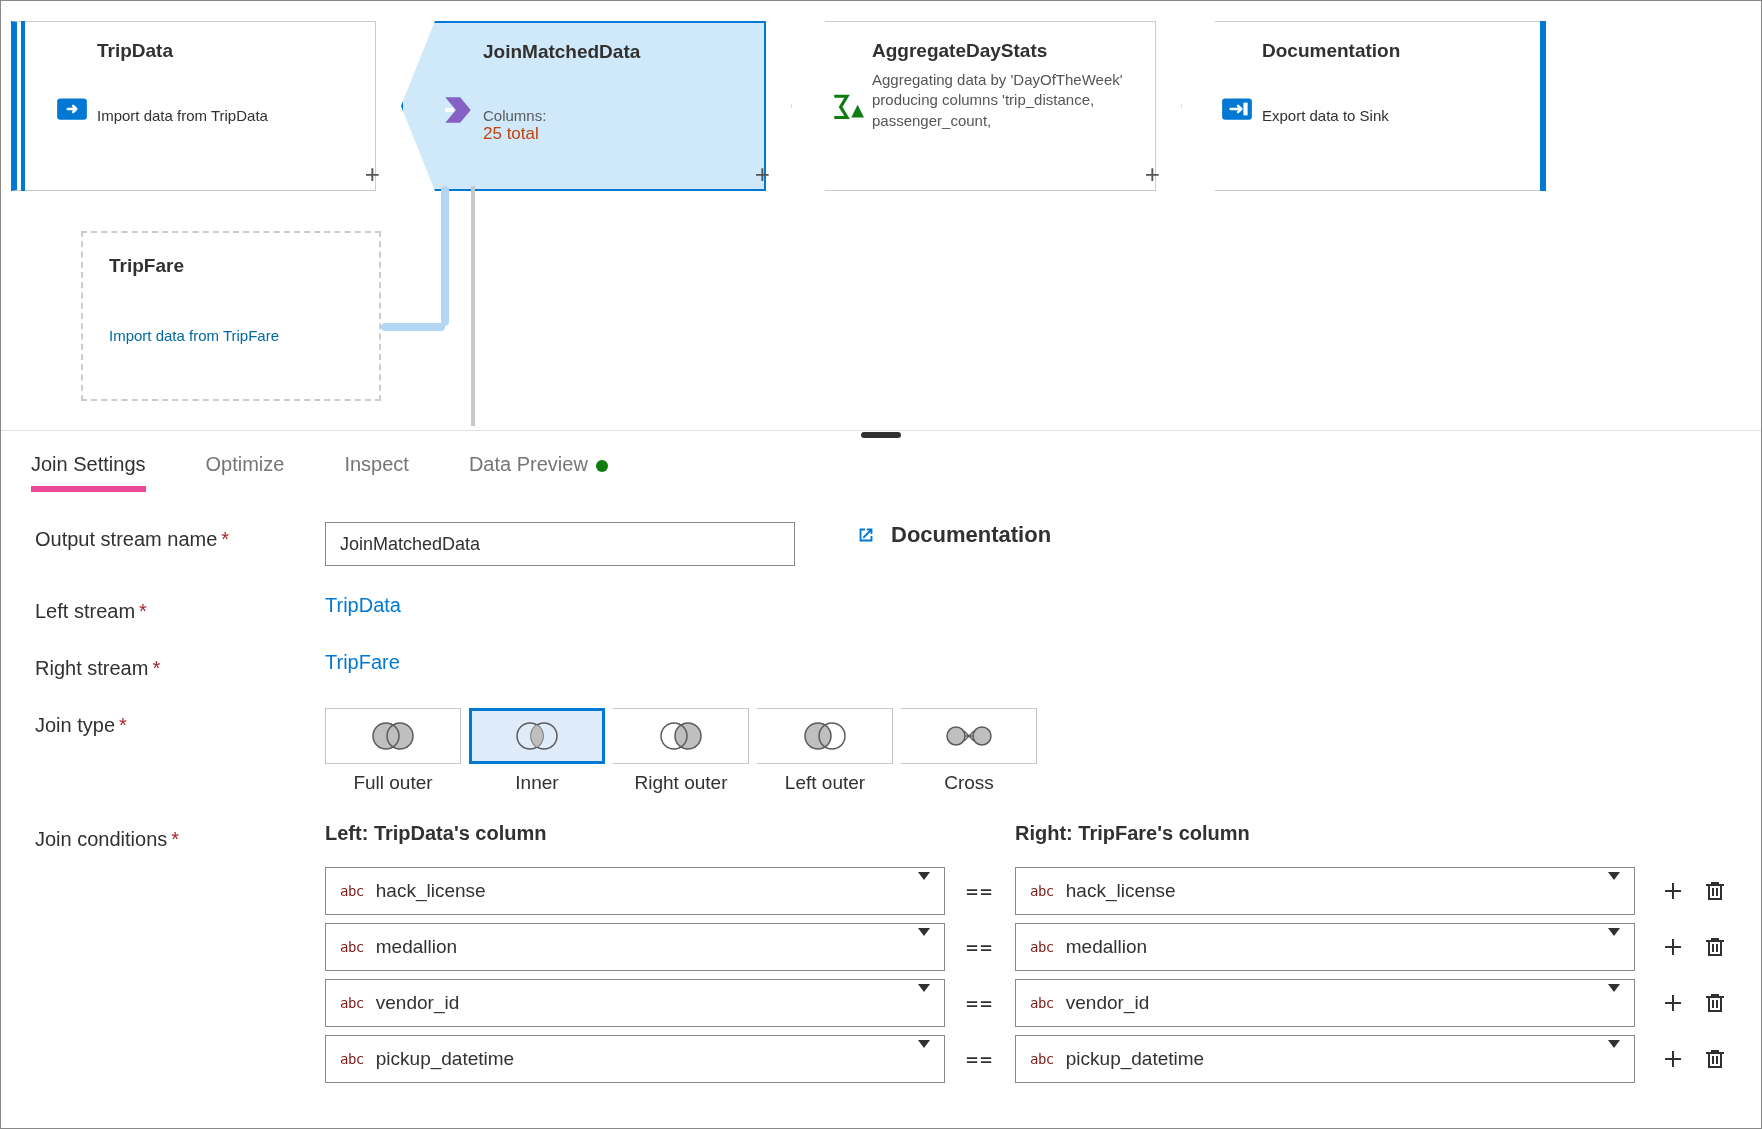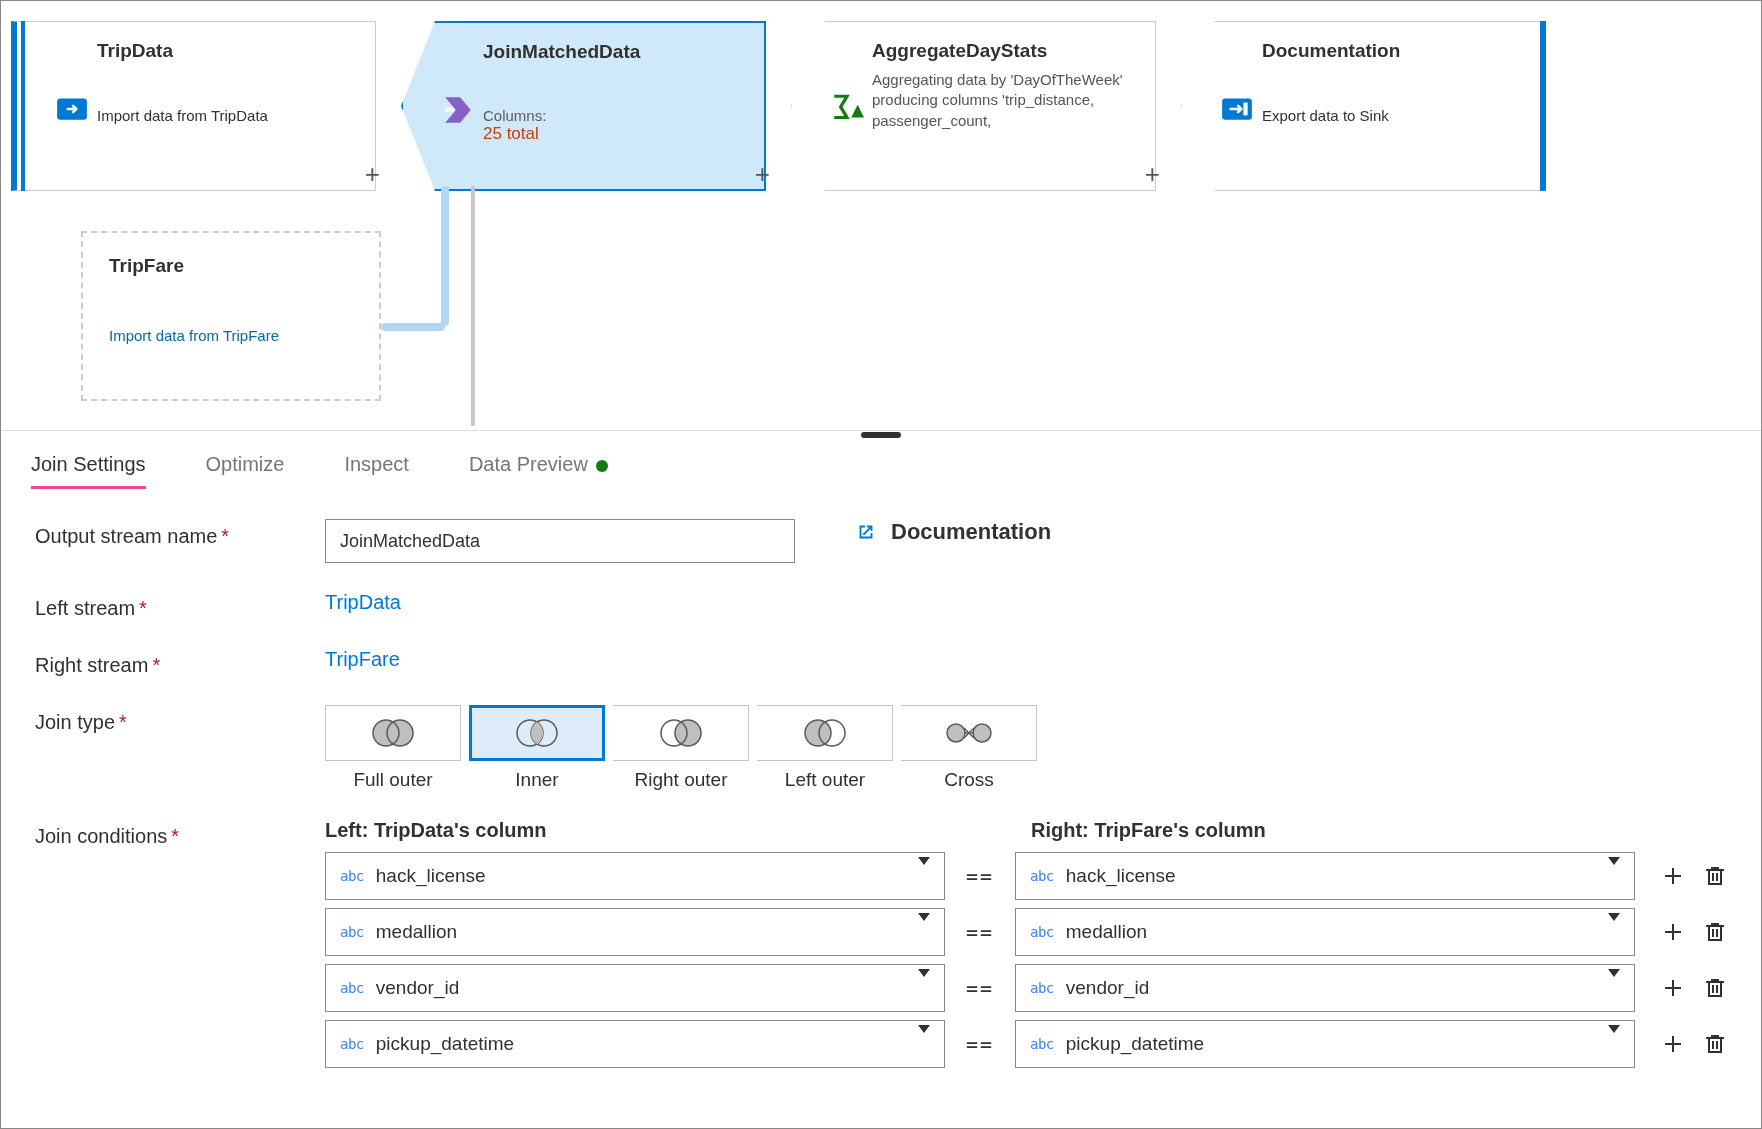--- a/index.html
+++ b/index.html
@@ -183,21 +183,21 @@
   }
   .tab {
     font-size:20px;
     color:#767676;
     padding-bottom:10px;
     cursor:pointer;
   }
   .tab.active {
     color:#323130;
     font-weight:400;
-    border-bottom:3px solid #ec4899;
+    border-bottom:6px solid #ec4899;
   }
   .tab .dot {
     display:inline-block;
     width:12px;height:12px;border-radius:50%;
     background:#107c10;
     margin-left:8px;
     vertical-align:middle;
   }
   
   .panel {
@@ -263,22 +263,22 @@
   }
   .jointype .lbl { margin-top:8px; font-size:19px; }
   .venn { width:54px; height:34px; }
   
   .cond-area {
     display:flex;
     flex-direction:column;
   }
   .cond-headers {
     display:flex;
-    gap:16px;
-    margin-bottom:10px;
+    gap:0;
+    margin-bottom:22px;
     align-items:flex-end;
   }
   .cond-col-h {
     font-size:20px;
     font-weight:600;
   }
   .cond-row {
     display:flex;
     align-items:center;
     margin-bottom:8px;
@@ -290,21 +290,21 @@
     background:#fff;
     display:flex;
     align-items:center;
     padding:0 14px;
     font-size:19px;
     gap:12px;
     position:relative;
   }
   .col-select .abc {
     font-size:14px;
-    color:#3b82f6;
+    color:#7f1d1d;
     font-family:monospace;
     letter-spacing:-0.5px;
   }
   .col-select .caret {
     margin-left:auto;
   }
   .eqop {
     width:70px;
     text-align:center;
     font-size:20px;

